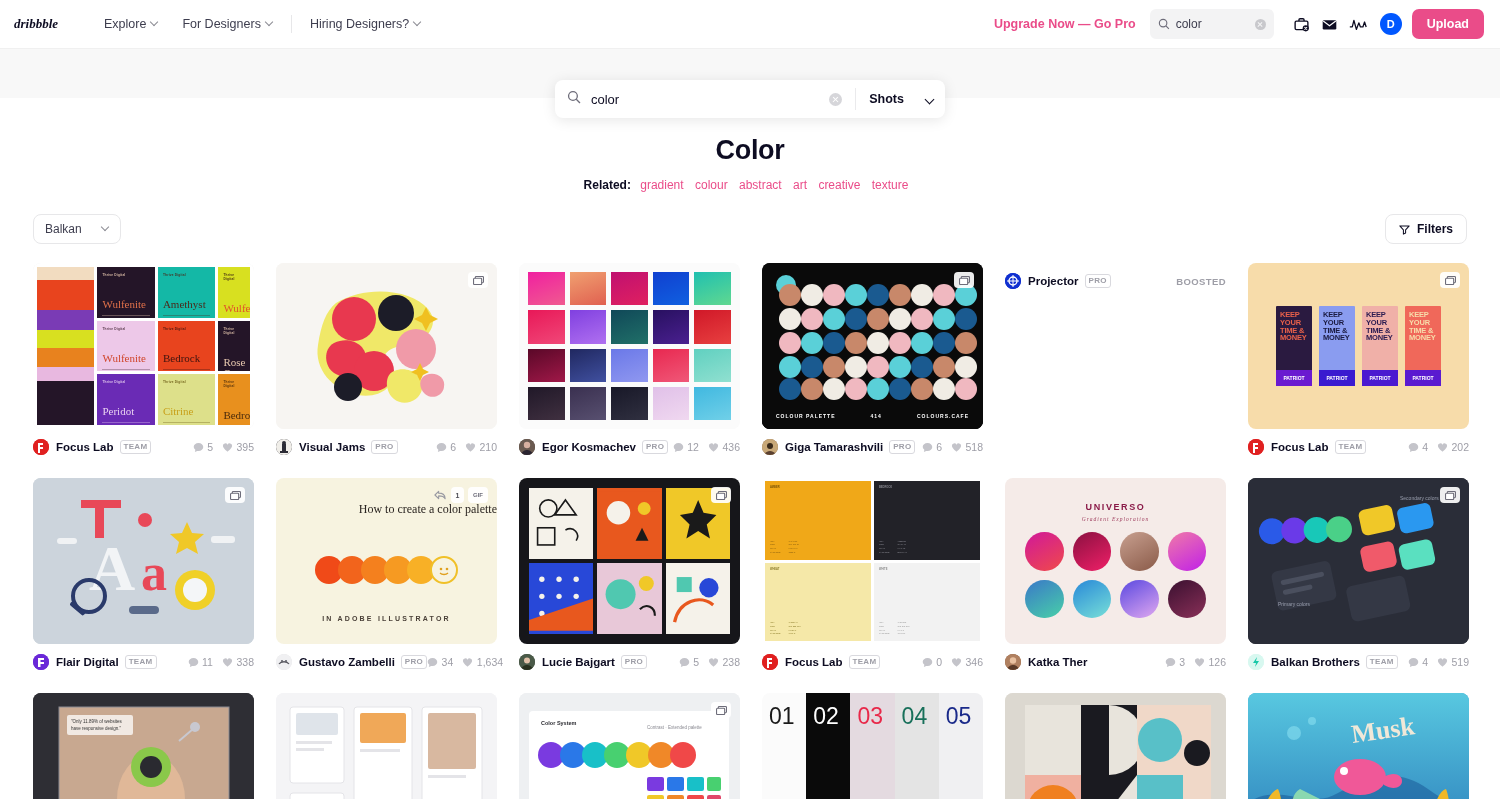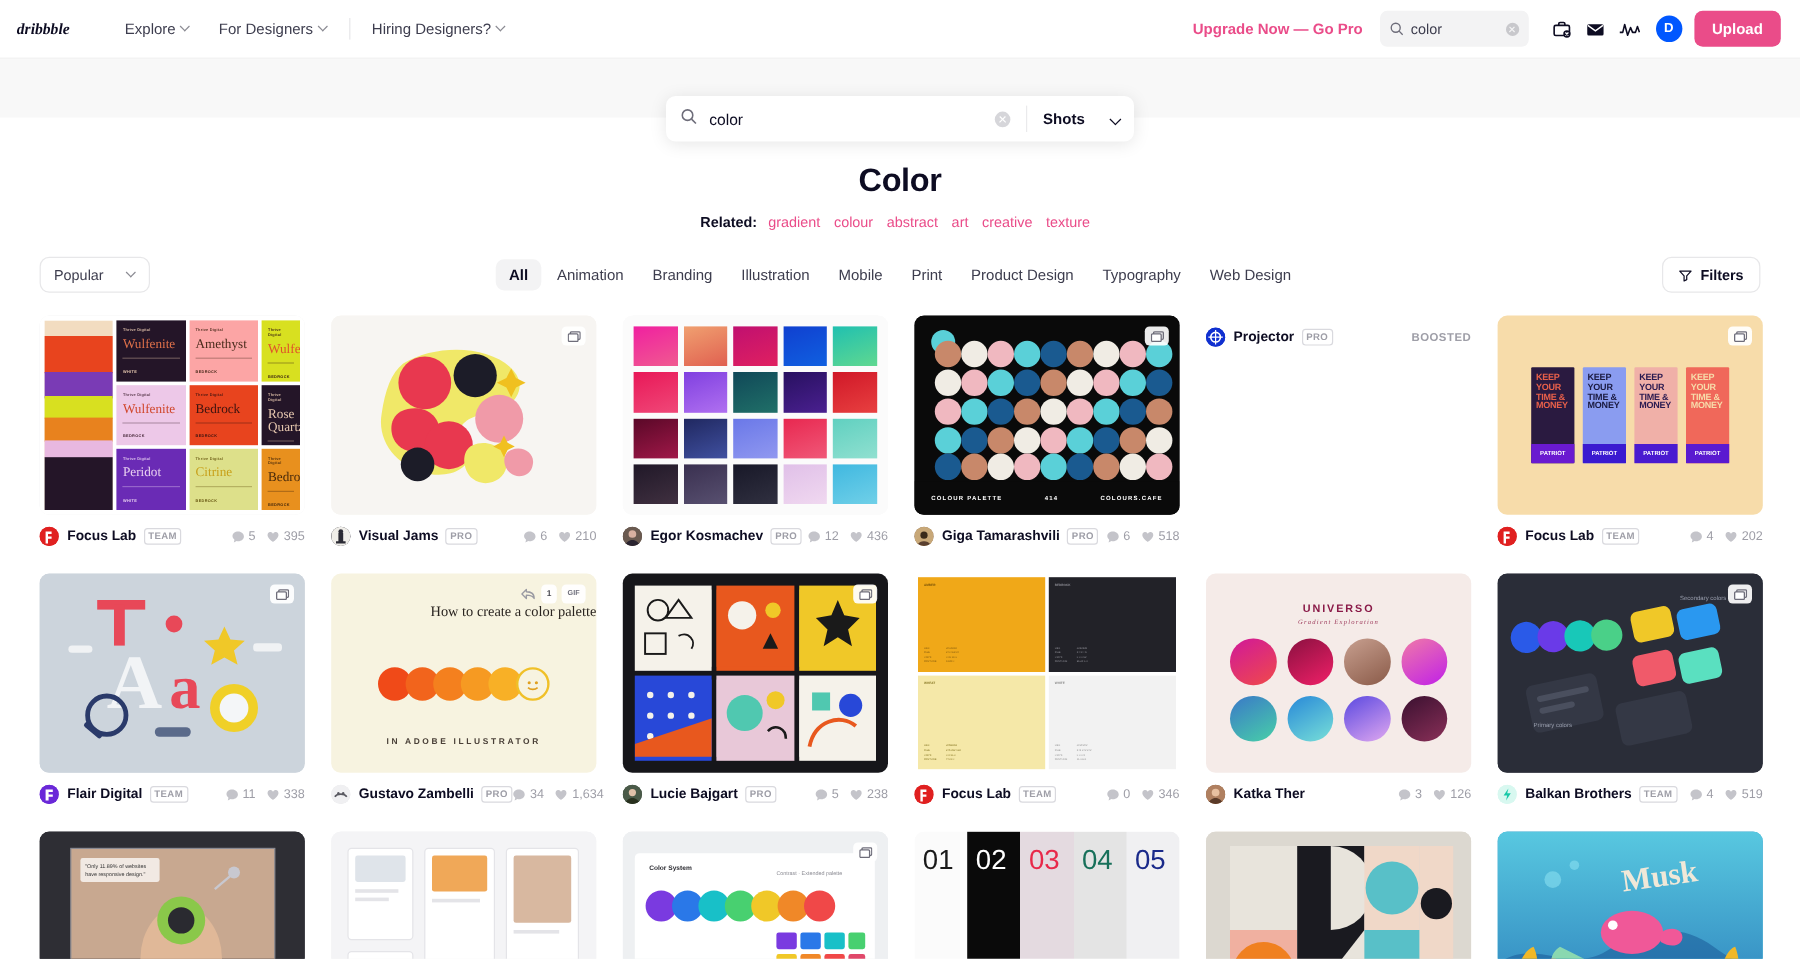--- a/index.html
+++ b/index.html
@@ -183,21 +183,21 @@
   
   .fill { position: absolute; inset: 0; }
   .pal-grid {
     position: absolute; inset: 0; display: grid;
     grid-template-columns: repeat(3, 1fr) 0.55fr;
     grid-template-rows: repeat(3, 1fr); gap: 3px; padding: 4px;
     background: #fff;
   }
   .swatch { position: relative; padding: 6px 5px; overflow: hidden; }
   .sw-brand { font-size: 3.2px; font-weight: bold; letter-spacing: .2px; opacity: .9; }
-  .sw-name { font-family: "Liberation Serif", serif; font-size: 11px; margin-top: 5px; line-height: 1; }
+  .sw-name { font-family: "Liberation Serif", serif; font-size: 11px; margin-top: 22px; line-height: 1; }
   .sw-rule { height: 0.5px; background: currentColor; opacity: .35; margin-top: 5px; }
   .sw-tag { font-size: 3.2px; font-weight: bold; margin-top: 9px; letter-spacing: .3px; }
 
   .mini-label { font-size: 5px; font-weight: bold; letter-spacing: 1px; }
 </style>
 </head>
 <body>
 
 <div class="header">
   <div class="logo">
@@ -279,56 +279,45 @@
     <a>colour</a>
     <a>abstract</a>
     <a>art</a>
     <a>creative</a>
     <a>texture</a>
   </div>
 </div>
 
 <div class="filterbar">
   <div class="sort-sel">
-    <span>Popular</span>
+    <span>Balkan</span>
     <span class="chev"></span>
   </div>
 
-  <div class="cats">
-    <div class="cat active">All</div>
-    <div class="cat">Animation</div>
-    <div class="cat">Branding</div>
-    <div class="cat">Illustration</div>
-    <div class="cat">Mobile</div>
-    <div class="cat">Print</div>
-    <div class="cat">Product Design</div>
-    <div class="cat">Typography</div>
-    <div class="cat">Web Design</div>
-  </div>
 
   <div class="filters-btn">
     <svg width="11" height="11" viewBox="0 0 14 14">
       <path d="M1 2.5h12l-4.6 5v4l-2.8 1.4v-5.4z" fill="none" stroke="#0d0c22" stroke-width="1.3" stroke-linejoin="round"></path>
     </svg>
     <span>Filters</span>
   </div>
 </div>
 
 <div class="grid">
 
   <div class="card">
     <div class="thumb">
       <div class="pal-grid">
         <div class="swatch" style="background:#241528;color:#e8c9b0">
           <div class="sw-brand">Thrive Digital</div>
           <div class="sw-name" style="color:#e0714a">Wulfenite</div>
           <div class="sw-rule"></div>
             <div class="sw-tag">WHITE</div>
         </div>
-        <div class="swatch" style="background:#fca5a5;color:#4a2b1c">
+        <div class="swatch" style="background:#14b8a6;color:#4a2b1c">
           <div class="sw-brand">Thrive Digital</div>
           <div class="sw-name">Amethyst</div>
           <div class="sw-rule"></div>
             <div class="sw-tag">BEDROCK</div>
         </div>
         <div class="swatch" style="background:#d8e020;color:#3d2414">
           <div class="sw-brand">Thrive Digital</div>
           <div class="sw-name" style="color:#e0512a">Wulfenite</div>
           <div class="sw-rule"></div>
             <div class="sw-tag">BEDROCK</div>

